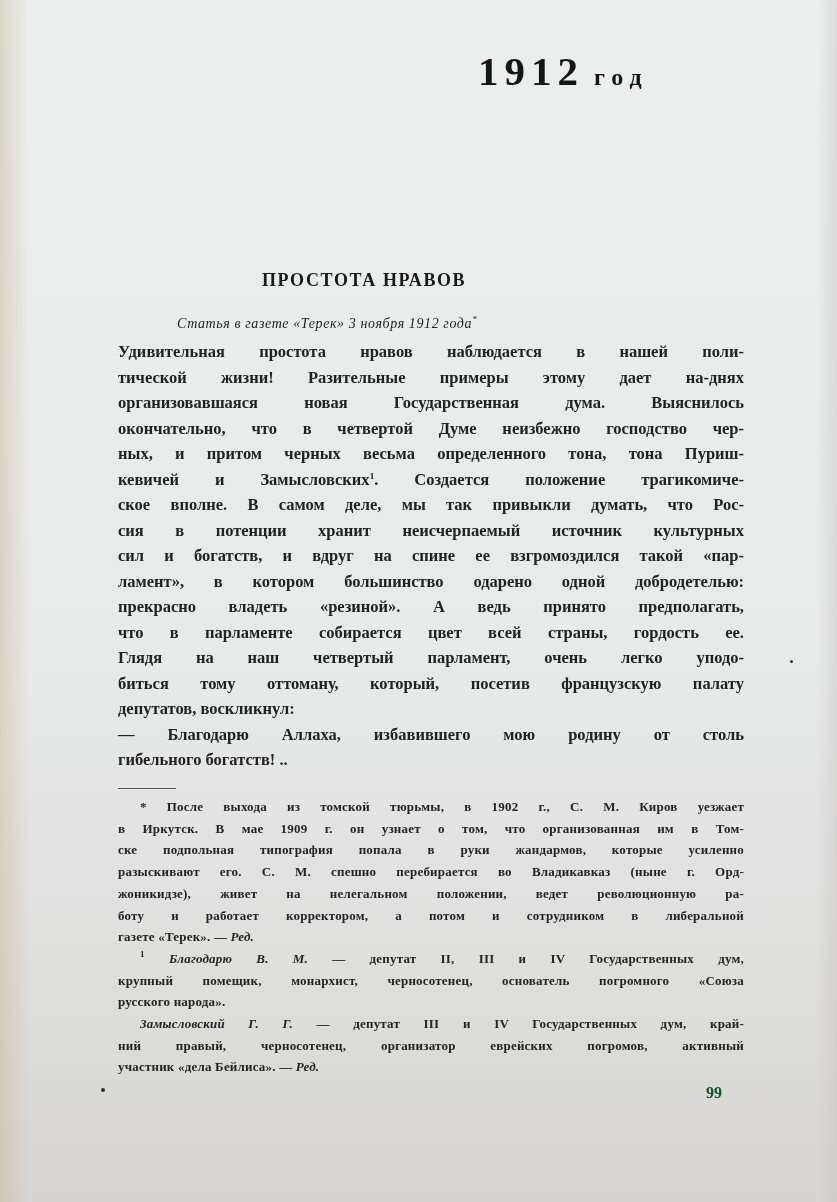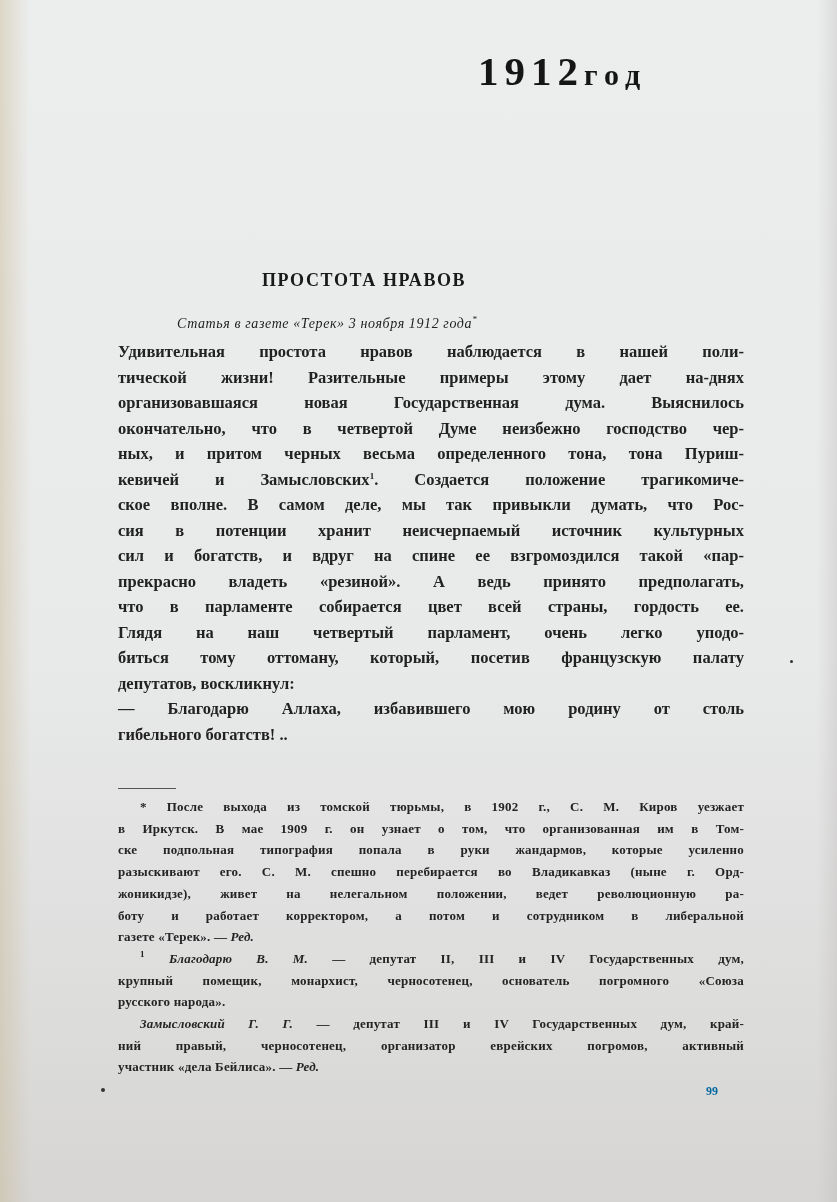--- a/index.html
+++ b/index.html
@@ -16,21 +16,21 @@
     }
     .page-shade-right {
       position: absolute; right: 0; top: 0; width: 20px; height: 1202px;
       background: linear-gradient(270deg, rgba(190,185,185,0.35), rgba(220,220,220,0.0));
     }
     .year-heading {
       position: absolute; left: 478px; top: 47px;
       font-size: 41px; font-weight: bold; letter-spacing: 6px;
       color: #151515;
     }
-    .year-heading .word { font-size: 30px; letter-spacing: 7px; }
+    .year-heading .word { font-size: 24px; letter-spacing: 7px; margin-left: 10px; }
     .article-title {
       position: absolute; left: 262px; top: 270px;
       font-size: 18px; font-weight: bold; letter-spacing: 1.6px;
       color: #1a1a1a;
     }
     .article-subtitle {
       position: absolute; left: 177px; top: 316px;
       font-size: 14px; font-style: italic; letter-spacing: 0.6px;
       color: #222;
     }
@@ -51,21 +51,21 @@
     .footnotes {
       position: absolute; left: 118px; top: 796px; width: 626px;
       font-size: 13px; line-height: 21.7px; font-weight: bold;
       color: #242424;
     }
     .footnotes .line { letter-spacing: 0.2px; }
     .it { font-style: italic; }
     sup { font-size: 9px; vertical-align: 6px; line-height: 0; }
     .page-number {
       position: absolute; left: 706px; top: 1084px;
-      font-size: 12px; font-weight: bold; color: #0369a1;
+      font-size: 16px; font-weight: bold; color: #14532d;
     }
     .speck { position: absolute; width: 4px; height: 4px; border-radius: 50%; background: #333; }
   </style>
 </head>
 <body>
 
 <div class="page-shade-left"></div>
 <div class="page-shade-right"></div>
 
 <div class="year-heading"><span>1912</span><span class="word">год</span></div>
@@ -76,20 +76,21 @@
 <div class="body-text">
   <span class="line" style="padding-left:0">Удивительная простота нравов наблюдается в нашей поли-</span>
   <span class="line">тической жизни! Разительные примеры этому дает на-днях</span>
   <span class="line">организовавшаяся новая Государственная дума. Выяснилось</span>
   <span class="line">окончательно, что в четвертой Думе неизбежно господство чер-</span>
   <span class="line">ных, и притом черных весьма определенного тона, тона Пуриш-</span>
   <span class="line"><span>кевичей и Замысловских</span><sup>1</sup><span>. Создается положение трагикомиче-</span></span>
   <span class="line">ское вполне. В самом деле, мы так привыкли думать, что Рос-</span>
   <span class="line">сия в потенции хранит неисчерпаемый источник культурных</span>
   <span class="line">сил и богатств, и вдруг на спине ее взгромоздился такой «пар-</span>
+  <span class="line">ламент», в котором большинство одарено одной добродетелью:</span>
   <span class="line">прекрасно владеть «резиной». А ведь принято предполагать,</span>
   <span class="line">что в парламенте собирается цвет всей страны, гордость ее.</span>
   <span class="line">Глядя на наш четвертый парламент, очень легко уподо-</span>
   <span class="line" style="padding-left: 0px;">биться тому оттоману, который, посетив французскую палату</span>
   <span class="line last">депутатов, воскликнул:</span>
   <span class="line">— Благодарю Аллаха, избавившего мою родину от столь</span>
   <span class="line last" style="padding-left: 0px;">гибельного богатств! ..</span>
 </div>
 
 <div class="footnote-rule"></div>

